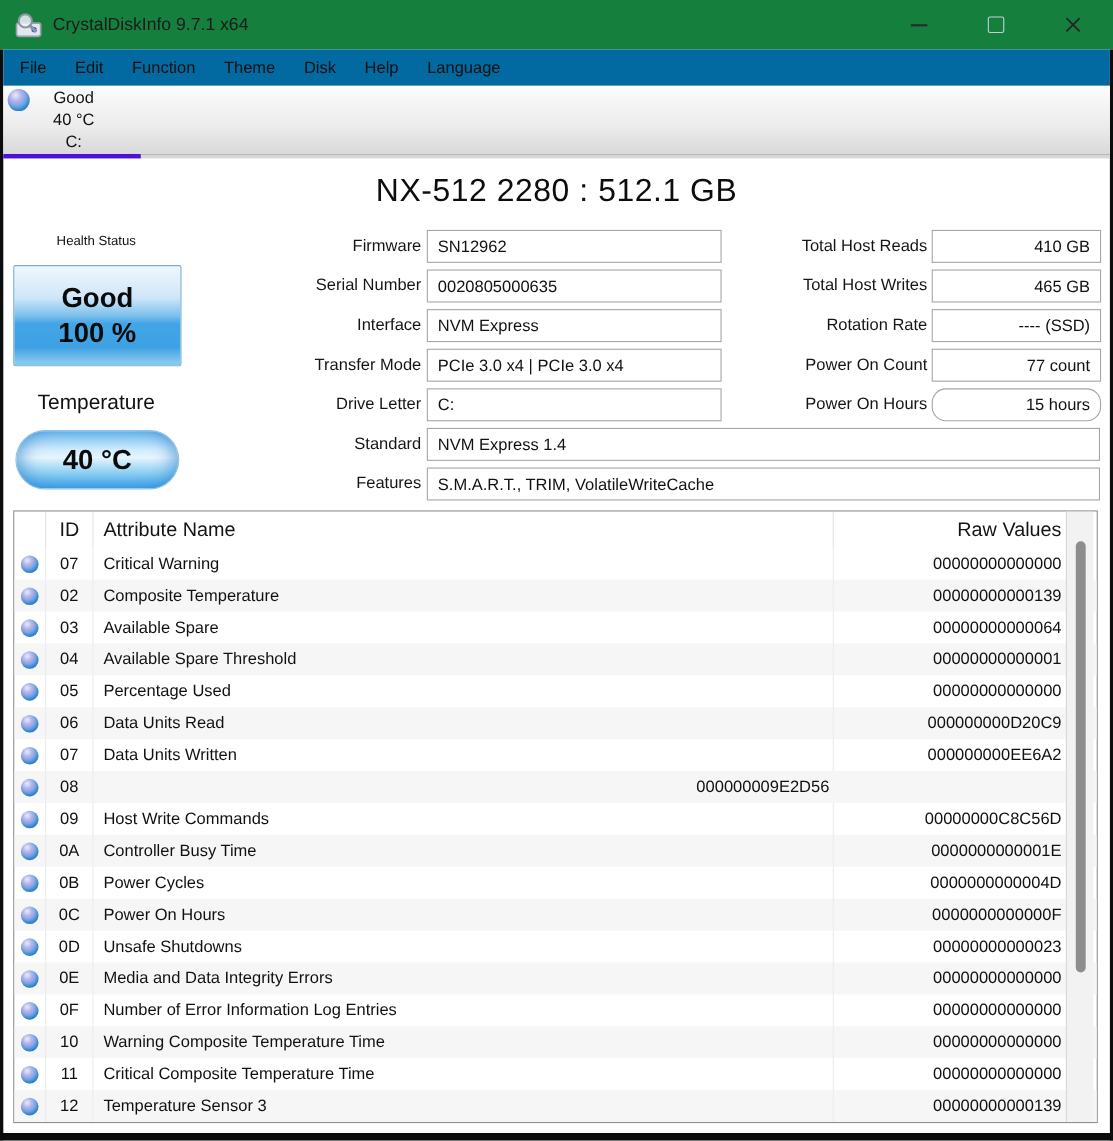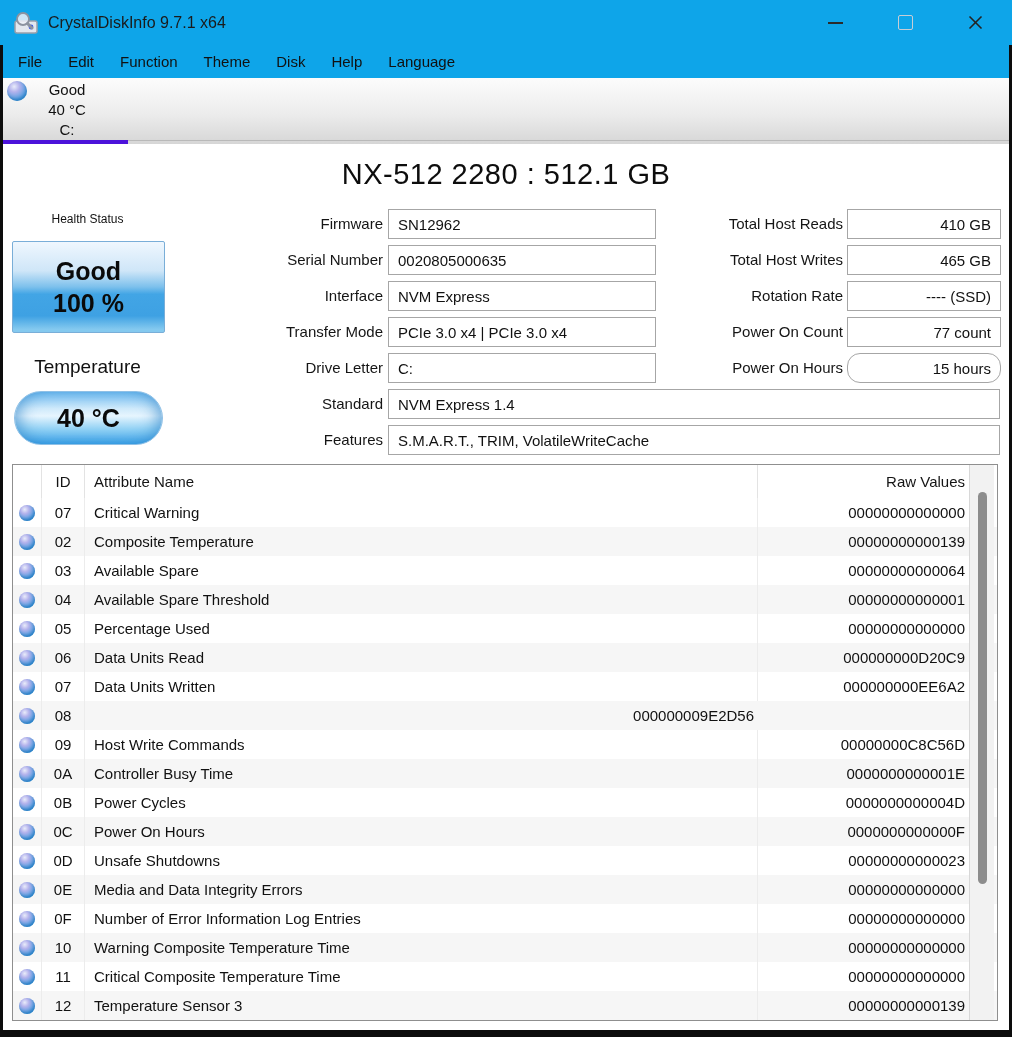--- a/index.html
+++ b/index.html
@@ -4,35 +4,35 @@
 <style>
   html,body{margin:0;padding:0;background:#777;}
   #window{
     position:relative;width:1012px;height:1037px;background:#fff;
     font-family:"Liberation Sans", sans-serif;color:#111;overflow:hidden;
     -webkit-font-smoothing:antialiased;
   }
   .abs{position:absolute;}
 
   
-  #titlebar{left:0;top:0;width:1012px;height:45px;background:#0ea5e9;display:flex;align-items:center;}
+  #titlebar{left:0;top:0;width:1012px;height:45px;background:#15803d;display:flex;align-items:center;}
   #app-icon{margin-left:12px;width:28px;height:26px;}
   #title-text{margin-left:8px;font-size:16px;color:#1b1b1b;}
   .winbtn{position:absolute;top:0;height:45px;width:46px;display:flex;align-items:center;justify-content:center;cursor:default;}
   #btn-min{left:812px;} #btn-max{left:882px;} #btn-close{left:952px;}
   #btn-min .bar{width:15px;height:2px;background:#2b2b2b;}
   #btn-max .box{width:13px;height:13px;border:1px solid #c7cdd5;border-radius:2px;background:transparent;}
 
   
   #border-left{left:0;top:45px;width:3px;height:992px;background:#0c0c0c;}
   #border-right{left:1009px;top:45px;width:3px;height:992px;background:#0c0c0c;}
   #border-bottom{left:0;top:1030px;width:1012px;height:7px;background:#0c0c0c;}
 
   
-  #menubar{left:3px;top:45px;width:1006px;height:33px;background:#0ea5e9;display:flex;align-items:center;padding-left:2px;box-sizing:border-box;}
+  #menubar{left:3px;top:45px;width:1006px;height:33px;background:#0369a1;display:flex;align-items:center;padding-left:2px;box-sizing:border-box;}
   .menu-item{font-size:15px;padding:0 13px;line-height:33px;color:#111;cursor:default;}
 
   
   #strip{left:3px;top:78px;width:1006px;height:66px;background:linear-gradient(180deg,#fcfcfc 0%,#ececec 55%,#d6d6d6 100%);}
   #drive-tab{position:absolute;left:0;top:0;width:130px;height:63px;cursor:default;}
   #tab-orb{position:absolute;left:4px;top:3px;width:20px;height:20px;}
   #tab-texts{position:absolute;left:36px;top:2px;width:56px;text-align:center;font-size:15px;line-height:20px;}
   #tab-underline{position:absolute;left:0;bottom:0;width:125px;height:4px;background:#4c12da;}
   #tab-restline{position:absolute;left:125px;bottom:3px;right:0;height:1px;background:#b9b9b9;}
 
@@ -60,21 +60,21 @@
 
   
   .fld-label{position:absolute;width:183px;text-align:right;font-size:15px;line-height:30px;color:#151515;}
   .fld-box{position:absolute;height:30px;box-sizing:border-box;border:1px solid #a6a6a6;background:#fff;
     font-size:15px;display:flex;align-items:center;padding:0 9px;white-space:nowrap;overflow:hidden;}
   .fld-box.rightalign{justify-content:flex-end;}
 
   
   #panel{left:12px;top:464px;width:986px;height:557px;box-sizing:border-box;border:1px solid #8f8f8f;background:#fff;overflow:hidden;}
   .tgrid{display:grid;grid-template-columns:29px 43px 673px 211px 28px;align-items:center;}
-  #thead{height:33px;font-size:15px;color:#141414;}
+  #thead{height:33px;font-size:18px;color:#141414;}
   .trow{height:29px;font-size:15px;}
   .trow:nth-child(even){background:#f6f6f6;}
   .c-orb{height:100%;display:flex;align-items:center;justify-content:center;border-right:1px solid #ececec;box-sizing:border-box;}
   .c-id{height:100%;display:flex;align-items:center;justify-content:center;border-right:1px solid #ececec;box-sizing:border-box;}
   .c-name{height:100%;display:flex;align-items:center;padding-left:9px;border-right:1px solid #ececec;box-sizing:border-box;white-space:nowrap;overflow:hidden;}
   .c-raw{height:100%;display:flex;align-items:center;justify-content:flex-end;padding-right:4px;box-sizing:border-box;}
   #thead .c-orb,#thead .c-id,#thead .c-name{border-right:1px solid #e3e3e3;}
 
   #vscroll{position:absolute;left:956px;top:0;width:25px;height:555px;background:#f2f2f2;border-left:1px solid #d8d8d8;box-sizing:border-box;}
   #vthumb{position:absolute;left:8px;top:27px;width:9px;height:392px;background:#8d8d8d;border-radius:5px;}

